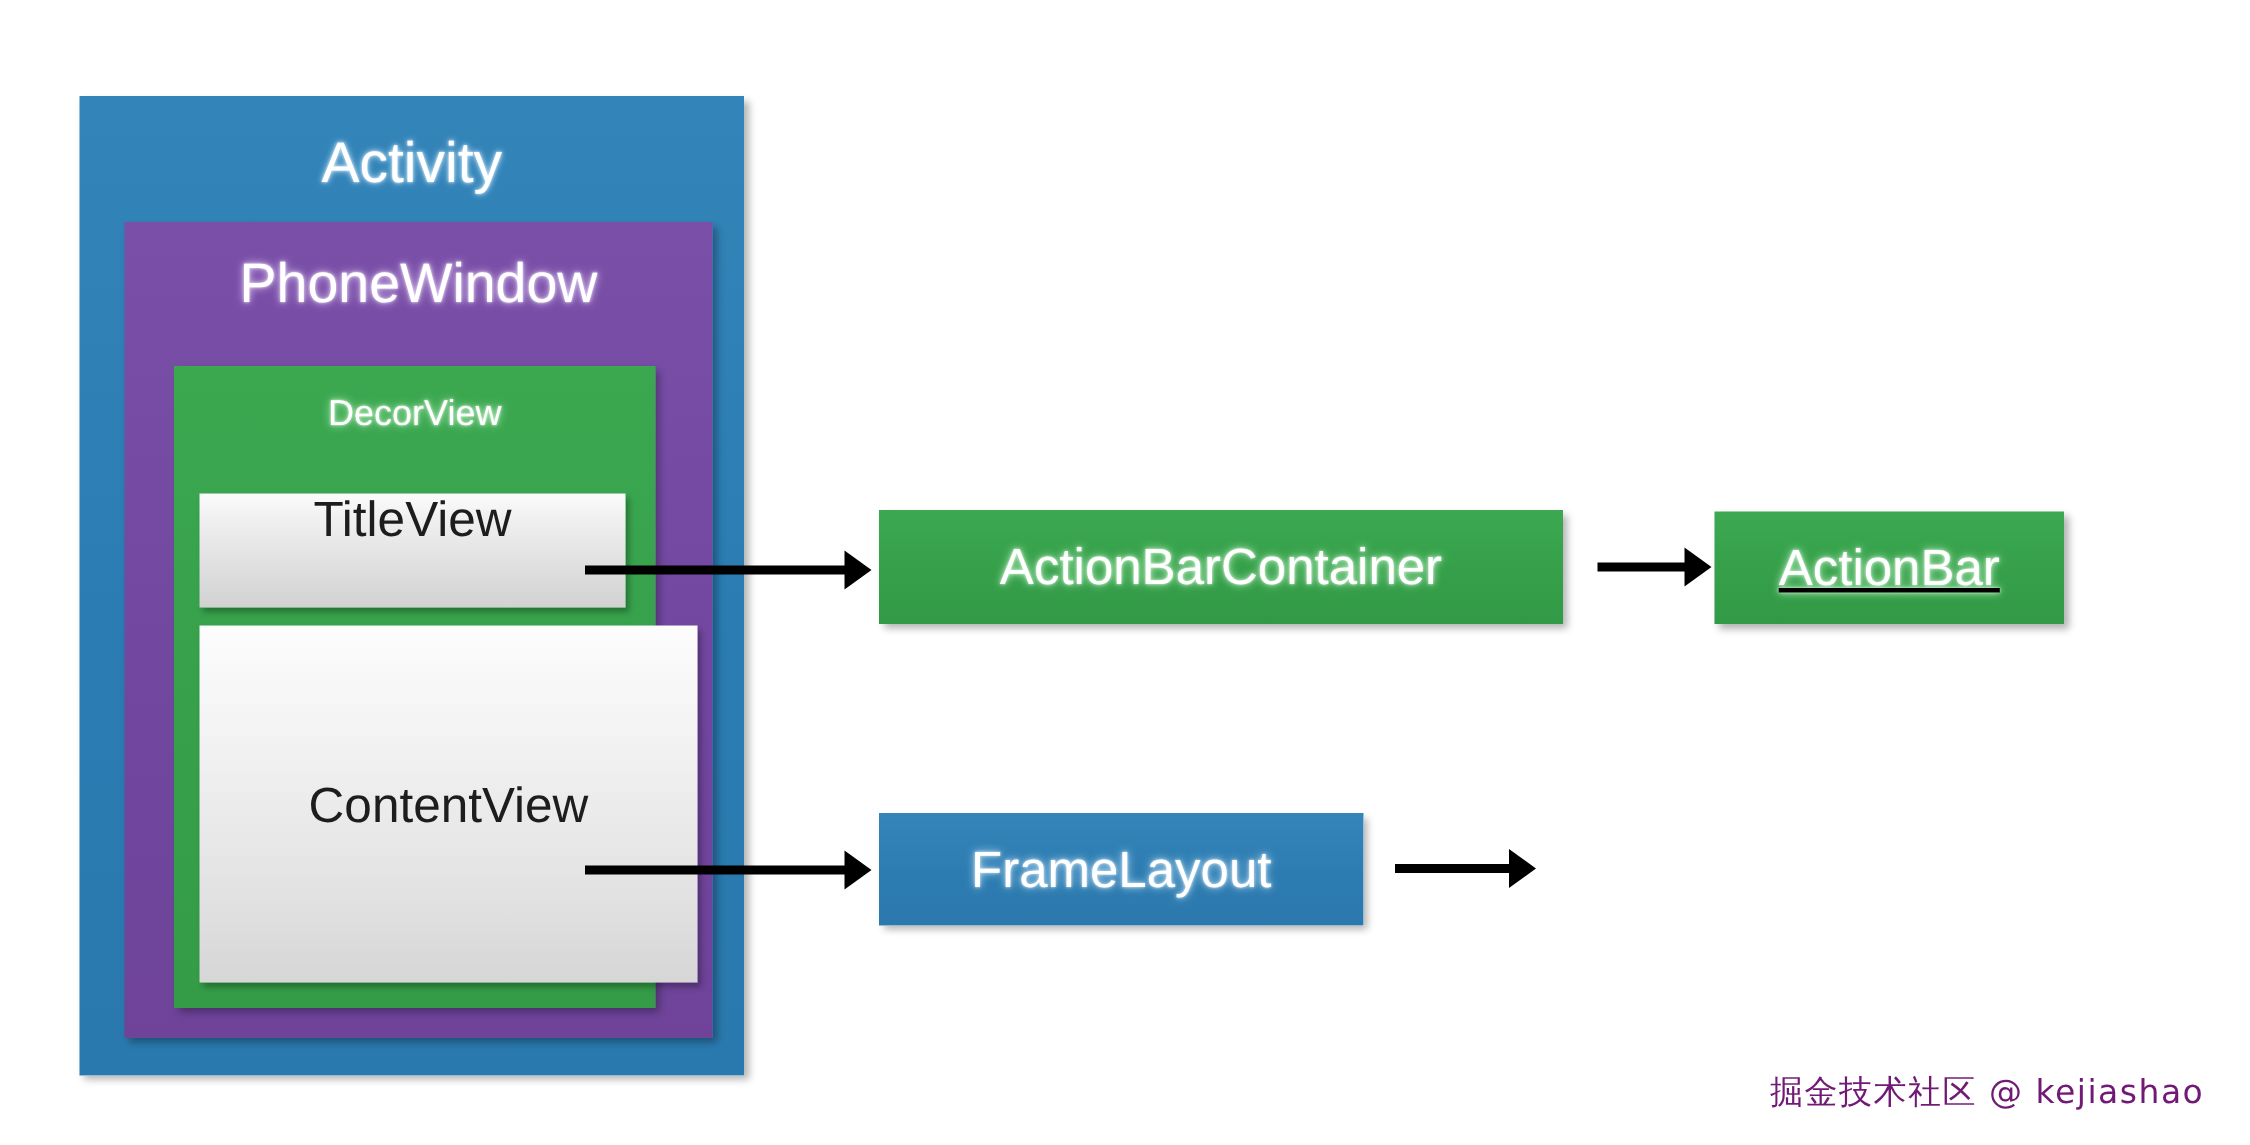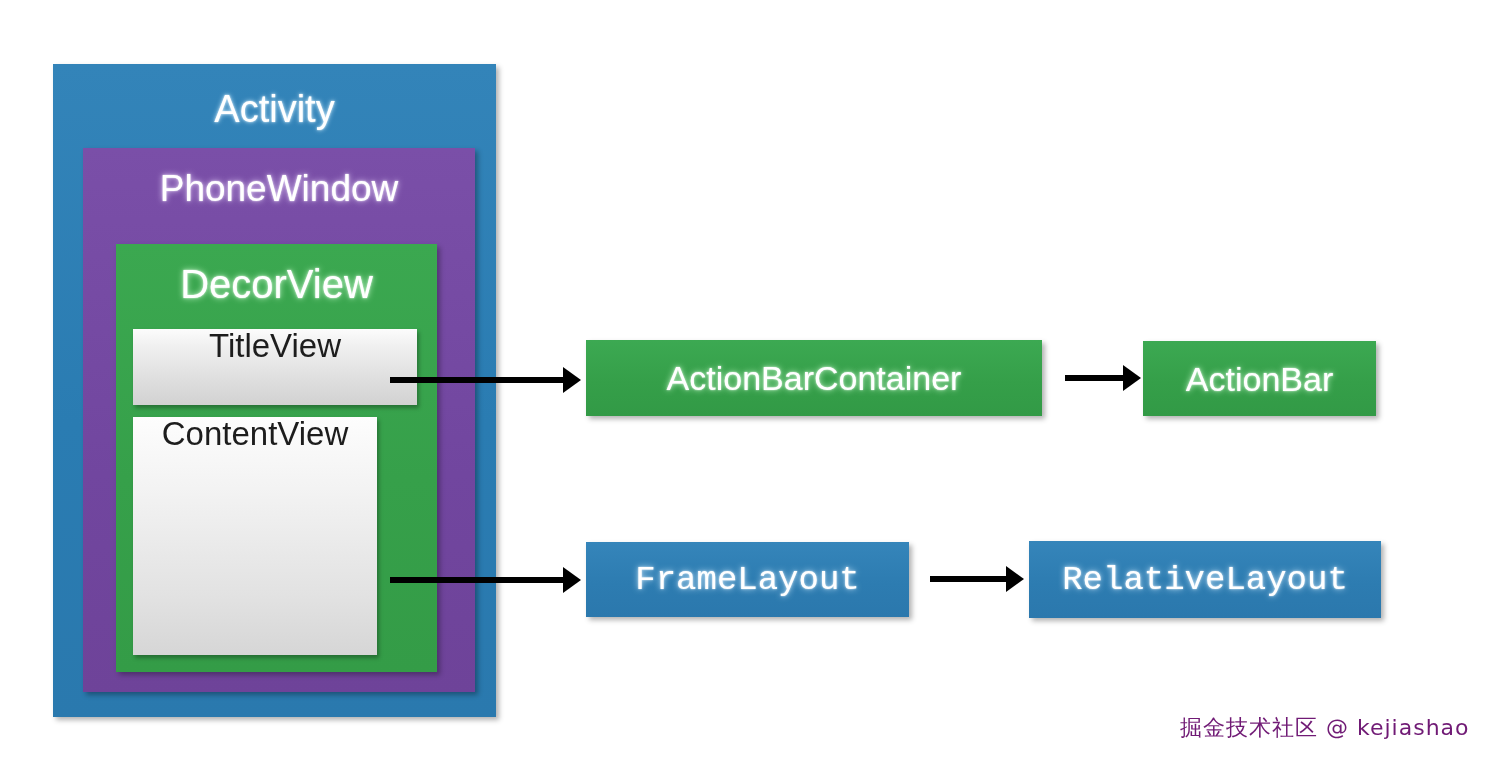--- a/index.html
+++ b/index.html
@@ -70,21 +70,21 @@
     left: 116px;
     top: 244px;
     width: 321px;
     height: 428px;
     background: linear-gradient(180deg,#3ba850 0%, #36a04a 55%, #349c47 100%);
     box-shadow: 3px 3px 5px rgba(0,0,0,0.30);
     align-items: flex-start;
   }
   .decorview > .box-label {
     margin-top: 20px;
-    font-size: 40px;
+    font-size: 24px;
     color: #ffffff;
     text-shadow: 0 0 6px rgba(205,255,210,0.95), 0 0 2px rgba(255,255,255,0.9);
   }
 
   
   .titleview {
     left: 133px;
     top: 329px;
     width: 284px;
     height: 76px;
@@ -94,25 +94,25 @@
   .titleview > .box-label {
     font-size: 33px;
     color: #1d1d1d;
     margin-bottom: 4px;
   }
 
   
   .contentview {
     left: 133px;
     top: 417px;
-    width: 244px;
+    width: 332px;
     height: 238px;
     background: linear-gradient(180deg,#fdfdfd 0%, #f3f3f3 30%, #e2e2e2 75%, #d6d6d6 100%);
     box-shadow: 2px 3px 4px rgba(0,0,0,0.30);
-    align-items: flex-start;
+    align-items: center;
   }
   .contentview > .box-label {
     font-size: 33px;
     color: #1d1d1d;
   }
 
   
   .flatbox {
     align-items: center;
     box-shadow: 3px 3px 5px rgba(0,0,0,0.30);
@@ -125,25 +125,24 @@
     background: linear-gradient(180deg,#3ca952 0%, #359f49 55%, #329a46 100%);
   }
   .green-flat > .box-label {
     text-shadow: 0 0 6px rgba(205,255,210,0.95), 0 0 2px rgba(255,255,255,0.85);
   }
   .blue-flat {
     background: linear-gradient(180deg,#3585ba 0%, #2d7cb1 55%, #2b78ad 100%);
   }
   .blue-flat > .box-label {
     text-shadow: 0 0 6px rgba(205,235,255,0.95), 0 0 2px rgba(255,255,255,0.85);
-    font-family: Liberation Mono, monospace;
   }
 
   .abcontainer { left: 586px; top: 340px; width: 456px; height: 76px; }
-  .actionbar   { left: 1143px; top: 341px; width: 233px; height: 75px; }
+  .actionbar   { left: 1143px; top: 341px; width: 233px; height: 75px; text-decoration: underline; }
   .framelayout { left: 586px; top: 542px; width: 323px; height: 75px; }
   .relativelayout { left: 1029px; top: 541px; width: 352px; height: 77px; }
 
   
   .arrow {
     position: absolute;
     height: 6px;
     background: #000000;
   }
   .arrow::after {
@@ -205,23 +204,20 @@
   </div>
 
   <div class="box flatbox green-flat actionbar">
     <span class="box-label">ActionBar</span>
   </div>
 
   <div class="box flatbox blue-flat framelayout">
     <span class="box-label">FrameLayout</span>
   </div>
 
-  <div class="box flatbox blue-flat relativelayout">
-    <span class="box-label">RelativeLayout</span>
-  </div>
 
   <div class="arrow arrow-title"></div>
   <div class="arrow arrow-ab"></div>
   <div class="arrow arrow-content"></div>
   <div class="arrow arrow-rl"></div>
 
   <div class="watermark">掘金技术社区 @ kejiashao</div>
 
 </div>
 

